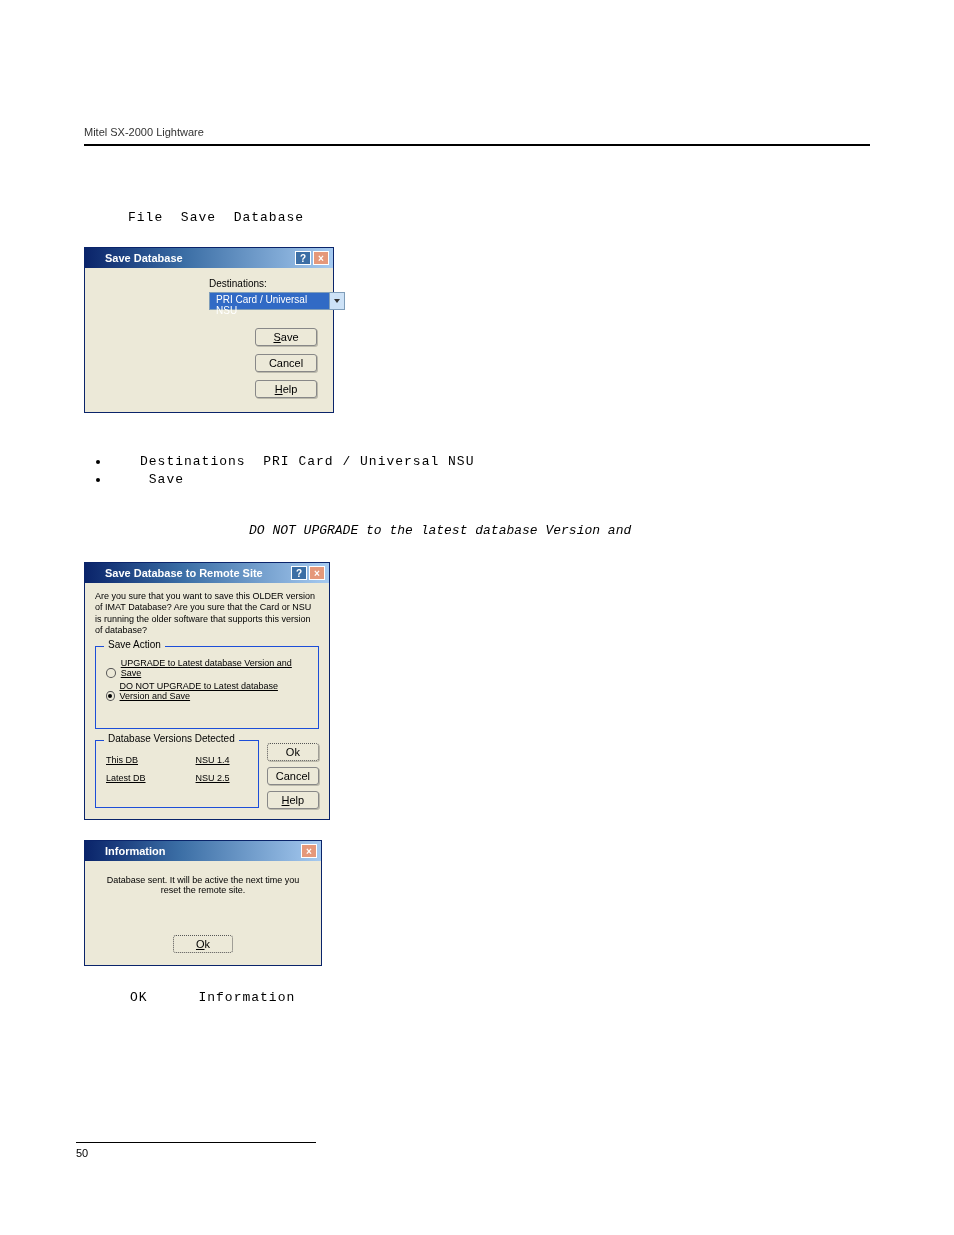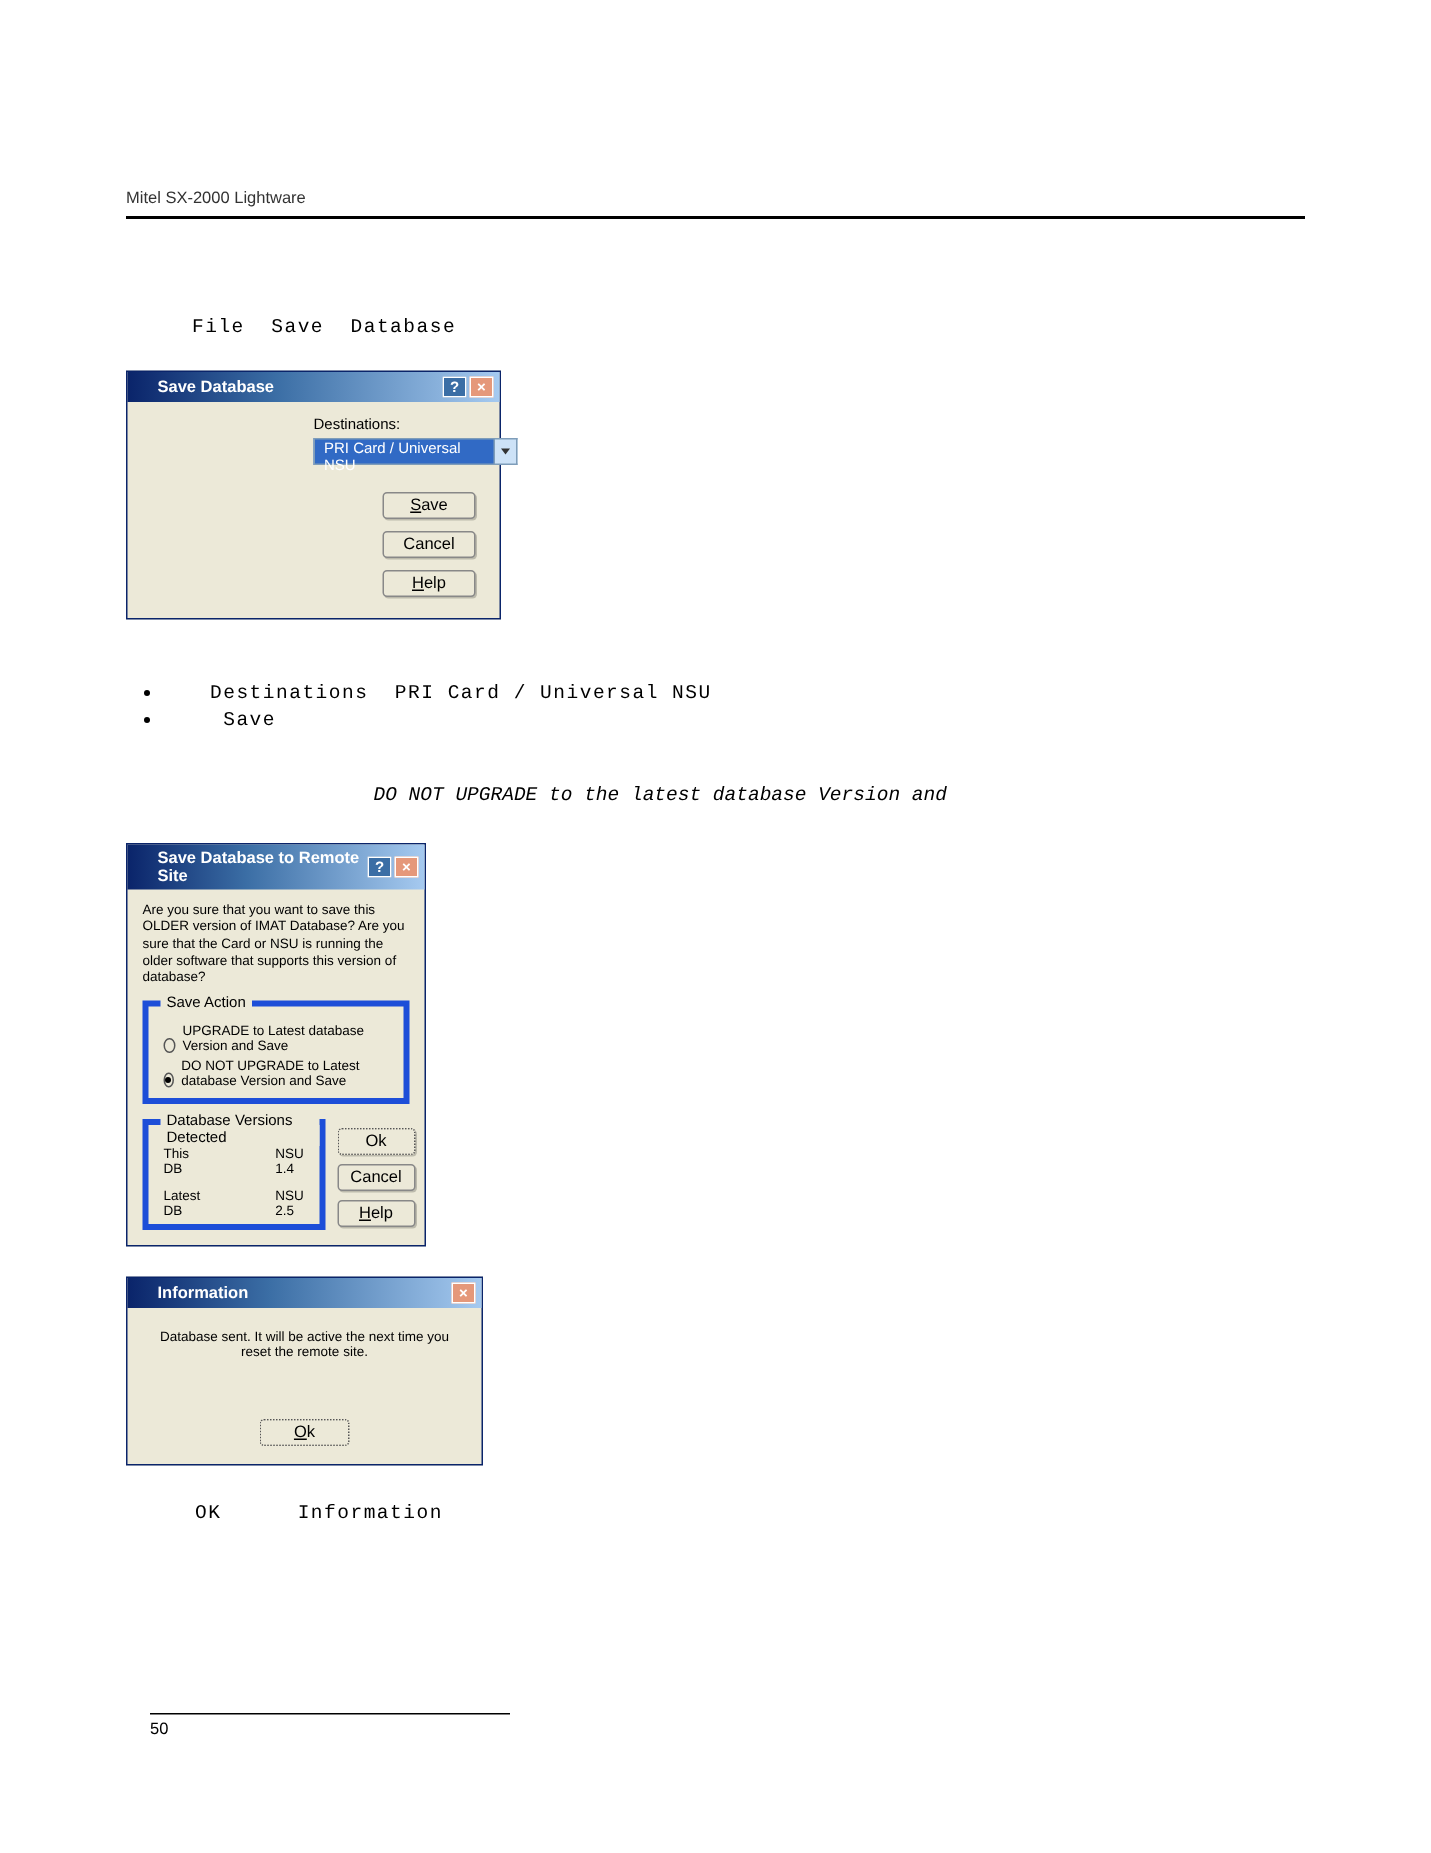--- a/index.html
+++ b/index.html
@@ -18,34 +18,34 @@
 .titlebar .btns { display:flex; gap:2px; }
 .titlebar .tb-btn { width:16px; height:14px; background:#E5987A; border:1px solid #fff; display:flex; align-items:center; justify-content:center; font-size:10px; color:#fff; font-weight:bold; }
 .titlebar .tb-help { background:#3B6EA5; }
 .dlg-body { padding: 10px 16px 14px 14px; }
 .btn { display:inline-block; min-width:62px; text-align:center; padding:2px 8px; border:1px solid #888; background:#ECE9D8; border-radius:3px; box-shadow: 1px 1px 0 rgba(0,0,0,0.2); font-size:11px; cursor:pointer; }
 .btn-col { display:flex; flex-direction:column; gap:8px; align-items:flex-end; margin-top:18px; }
 .combo { display:inline-flex; align-items:stretch; height:18px; }
 .combo .sel { background:#316AC5; color:#fff; padding:1px 6px; border:1px solid #7F9DB9; min-width:120px; font-size:10px; }
 .combo .arrow { width:16px; border:1px solid #7F9DB9; border-left:0; background:#CDE2F7; display:flex; align-items:center; justify-content:center; }
 .combo .arrow svg { width:8px; height:8px; }
-.group { border:4px solid #1d4ed8; padding:8px 10px 4px 10px; margin:10px 0; font-size:10px; position:relative; }
+.group { border:1px solid #1d4ed8; padding:8px 10px 24px 10px; margin:10px 0; font-size:10px; position:relative;text-decoration:underline; }
 .group .legend { position:absolute; top:-8px; left:8px; background:#ECE9D8; padding:0 4px; font-size:10px; }
 .radio-row { display:flex; align-items:flex-end; gap:5px; margin:3px 0; }
 .radio { width:10px; height:10px; border-radius:50%; border:1px solid #555; display:inline-flex; align-items:center; justify-content:center; }
 .radio .dot { width:4px; height:4px; border-radius:50%; background:#000; }
 .dialog1 { width: 250px; margin-left: 0; }
-.dialog2 { width: 200px; }
+.dialog2 { width: 246px; }
 .dialog3 { width: 238px; }
 .dialog2 .msg { font-size:9px; line-height:1.25; margin-bottom:8px; }
 .vcols { display:flex; gap:50px; font-size:9px; }
 .d2-flex { display:flex; gap:8px; align-items:center; }
 .d3-body { text-align:center; font-size:9px; padding:14px 12px 12px 12px; }
 .d3-body .btn { margin-top:40px; border:1px dotted #555; box-shadow:none; min-width:60px; }
-.footer { position:absolute; bottom:76px; left:100px; right:84px; }
+.footer { position:absolute; bottom:76px; left:76px; right:84px; }
 .footer .rule { border-top:1px solid #000; width:240px; margin-bottom:4px; }
 .footer .num { font-size:11px; }
 .underline { text-decoration: underline; }
 </style>
 </head>
 <body>
 
 <div class="page">
   <div class="running-header">Mitel SX-2000 Lightware</div>
 

